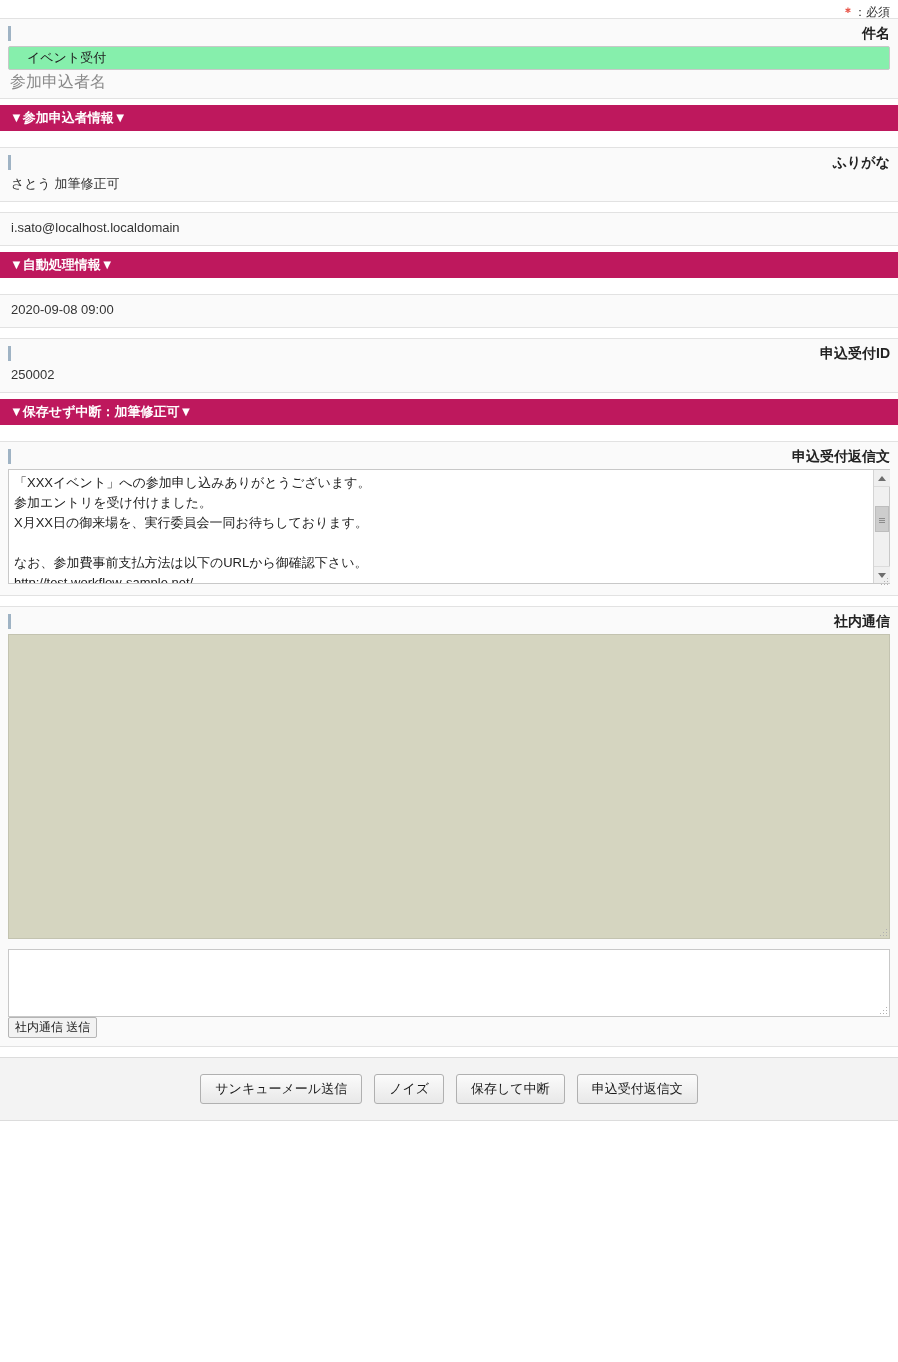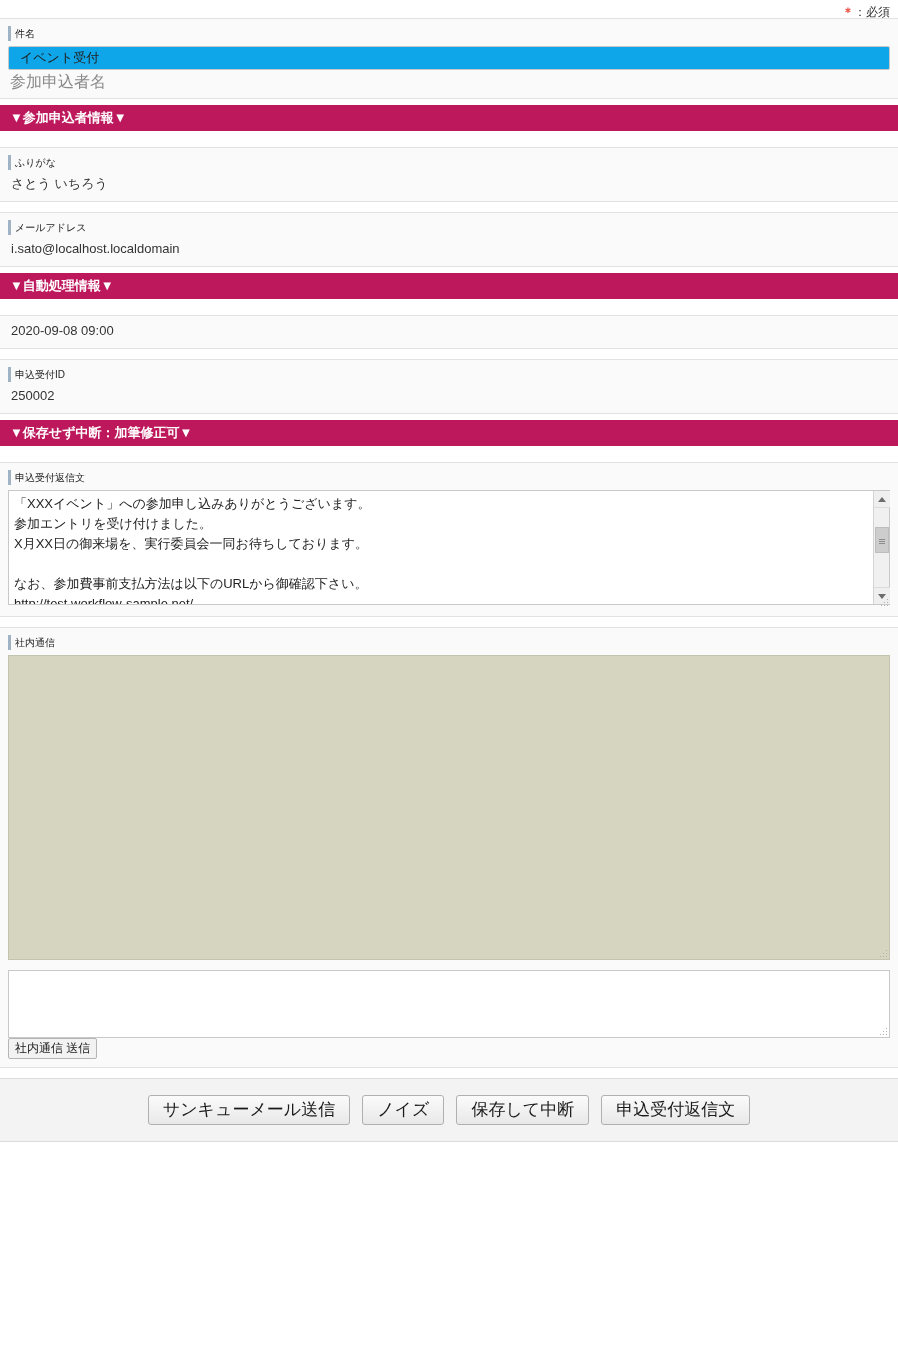--- a/index.html
+++ b/index.html
@@ -38,27 +38,28 @@
 
   
   .field-block {
     border-top: 1px solid #e2e2e2;
     border-bottom: 1px solid #e2e2e2;
     background: #fafafa;
     padding: 6px 8px 8px 8px;
     box-sizing: border-box;
   }
   .field-label {
-    font-weight: normal;
-    font-size: 10px;
+    font-weight: bold;
+    font-size: 14px;
     color: #222222;
     padding-left: 7px;
     position: relative;
     line-height: 17px;
     margin-bottom: 4px;
+    text-align: right;
   }
   .field-label::before {
     content: "";
     position: absolute;
     left: 0;
     top: 1px;
     width: 3px;
     height: 15px;
     background: #9fb3c4;
   }
@@ -76,23 +77,23 @@
     margin-top: 4px;
   }
 
   input.text-input {
     width: 100%;
     box-sizing: border-box;
     height: 24px;
     font-family: "Liberation Sans", sans-serif;
     font-size: 13px;
     color: #222222;
-    padding: 2px 11px;
+    padding: 2px 18px;
     border: 1px solid #c8c8c8;
-    background: #0ea5e9;
+    background: #86efac;
     border-radius: 2px;
   }
 
   
   .banner {
     background: #be185d;
     color: #ffffff;
     font-weight: bold;
     font-size: 13px;
     line-height: 26px;
@@ -240,21 +241,21 @@
     border-bottom: 1px solid #dcdcdc;
     height: 64px;
     display: flex;
     align-items: center;
     justify-content: center;
     gap: 12px;
     box-sizing: border-box;
   }
   .btn {
     font-family: "Liberation Sans", sans-serif;
-    font-size: 17px;
+    font-size: 13px;
     color: #1a1a1a;
     background: linear-gradient(#fbfbfb, #e8e8e8);
     border: 1px solid #b0b0b0;
     border-radius: 3px;
     padding: 6px 14px;
     line-height: 16px;
     cursor: pointer;
     text-align: center;
   }
 </style>
@@ -274,27 +275,26 @@
   </div>
 
   <div class="banner-wrap">
     <div class="banner">▼参加申込者情報▼</div>
   </div>
 
   <div class="spacer-sm"></div>
 
   <div class="field-block">
     <div class="field-label">ふりがな</div>
-    <div class="field-value">さとう いちろう</div>
-  </div>
-
-  <div class="spacer-sm"></div>
-
-  <div class="field-block">
-    <div class="field-label">メールアドレス</div>
+    <div class="field-value">さとう 加筆修正可</div>
+  </div>
+
+  <div class="spacer-sm"></div>
+
+  <div class="field-block">
     <div class="field-value">i.sato@localhost.localdomain</div>
   </div>
 
   <div class="banner-wrap">
     <div class="banner">▼自動処理情報▼</div>
   </div>
 
   <div class="spacer-sm"></div>
 
   <div class="field-block">

